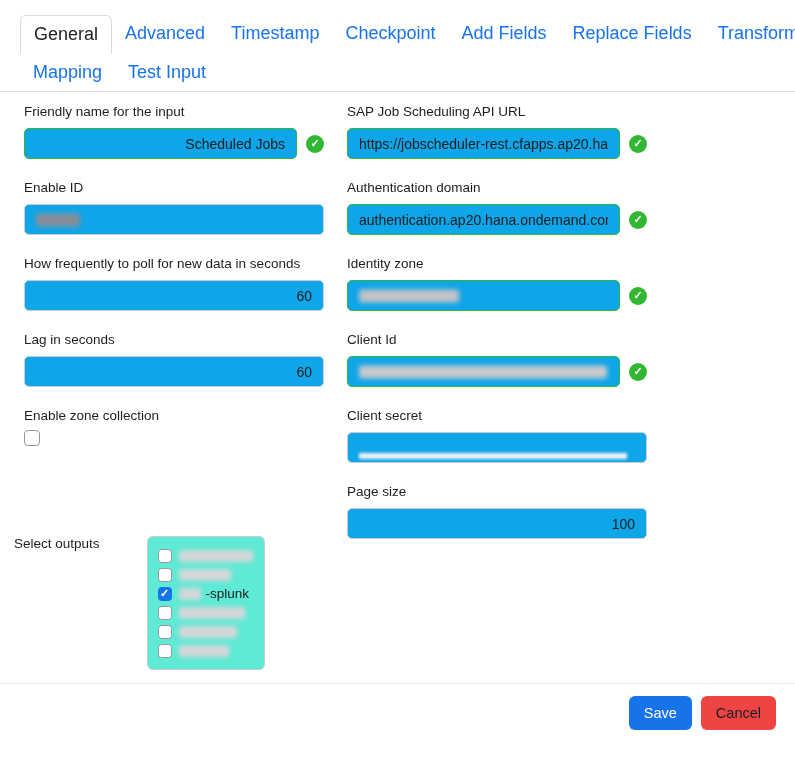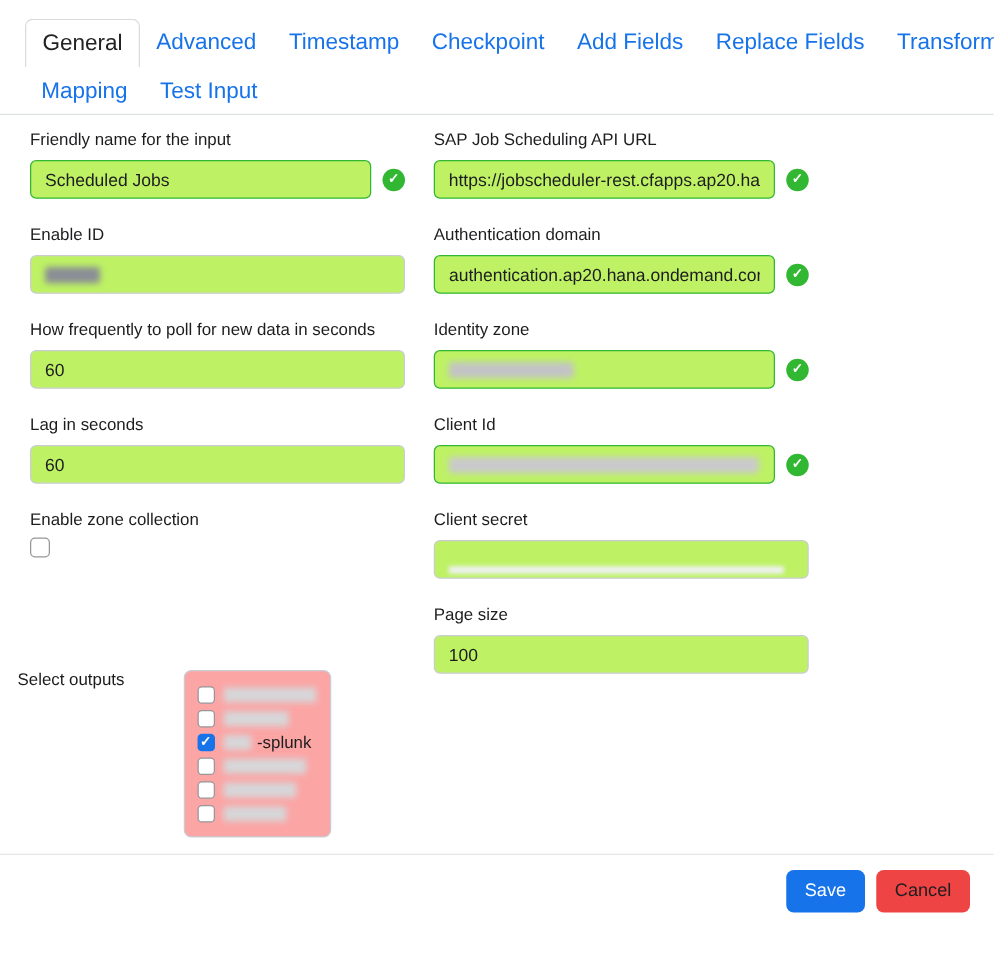--- a/index.html
+++ b/index.html
@@ -26,22 +26,22 @@
 
   
   .form { display: flex; padding: 12px 0 0 24px; gap: 23px; align-items: flex-start; }
   .col { width: 300px; flex: none; }
   .field { margin-bottom: 21px; }
   .field-label { font-size: 13.5px; color: #1d1d1f; margin-bottom: 8px; line-height: 16px; }
   .input-row { display: flex; align-items: center; position: relative; }
   .text-input {
     flex: 1; min-width: 0; height: 31px; border: 1px solid #c9cdd2;
     border-radius: 5px; padding: 0 11px; font-size: 14px; color: #1d1d1f;
-    background: #bef264; outline: none; font-family: "Liberation Sans", sans-serif;
-    text-overflow: clip; white-space: nowrap; overflow: hidden;
+    background: #0ea5e9; outline: none; font-family: "Liberation Sans", sans-serif;
+    text-overflow: clip; white-space: nowrap; overflow: hidden; text-align: right;
   }
   .text-input.valid { border-color: #31b731; }
   .check-badge {
     flex: none; width: 18px; height: 18px; margin-left: 9px;
     border-radius: 50%; background: #31b731; color: #fff;
     display: flex; align-items: center; justify-content: center;
     font-size: 11px; font-weight: bold; line-height: 1;
   }
   .redact-bar {
     position: absolute; top: 50%; transform: translateY(-50%);
@@ -63,21 +63,21 @@
   .cb.checked::after {
     content: "\2713"; position: absolute; top: 50%; left: 50%;
     transform: translate(-50%, -54%); color: #fff; font-size: 11px; font-weight: bold;
   }
   .enable-cb-wrap { margin-top: -2px; }
 
   
   .so-row { display: flex; align-items: flex-start; margin-top: 90px; margin-left: -10px; gap: 33px; }
   .so-label { font-size: 13.5px; margin-right: 14px; white-space: nowrap; }
   .so-box {
-    border: 1px solid #c9cdd2; border-radius: 6px; background: #fca5a5;
+    border: 1px solid #c9cdd2; border-radius: 6px; background: #5eead4;
     padding: 9px 10px; width: 118px; overflow: hidden;
   }
   .so-item { display: flex; align-items: center; height: 19px; gap: 7px; }
   .so-item .cb { width: 14px; height: 14px; border-radius: 3.5px; }
   .rbar { height: 12px; background: #d6d6d8; filter: blur(2.5px); border-radius: 1px; flex: none; }
   .so-suffix { font-size: 13.5px; color: #1d1d1f; margin-left: -2px; white-space: nowrap; }
 
   
   .footer {
     border-top: 1px solid #e4e6e8; margin-top: 13px;

